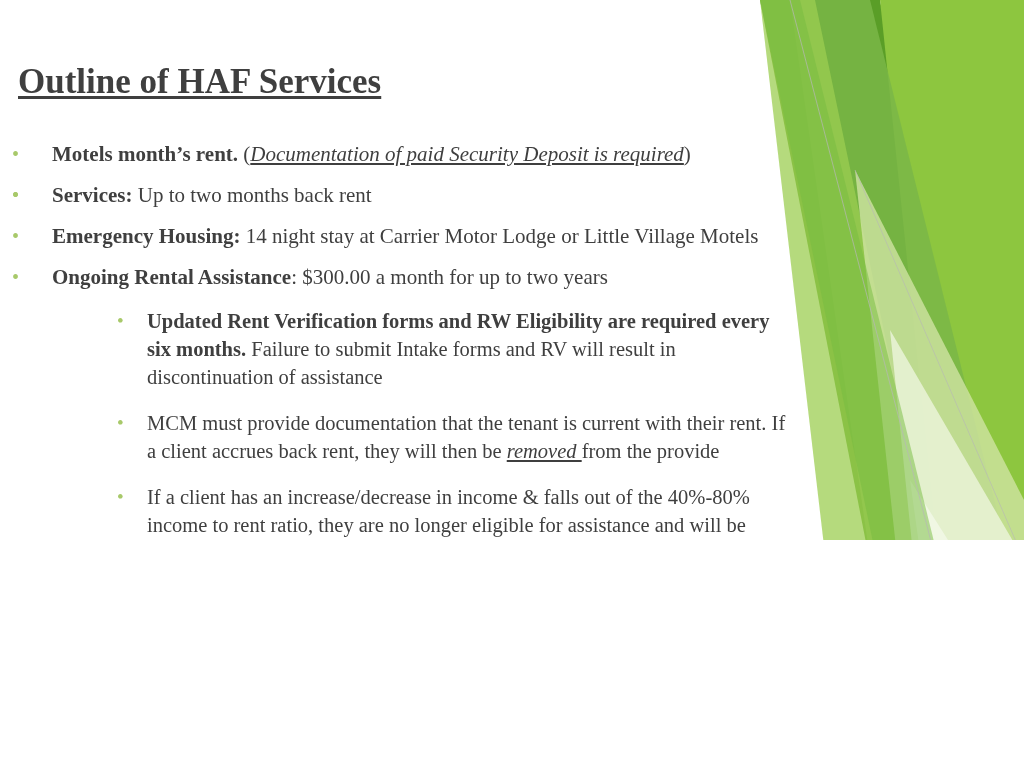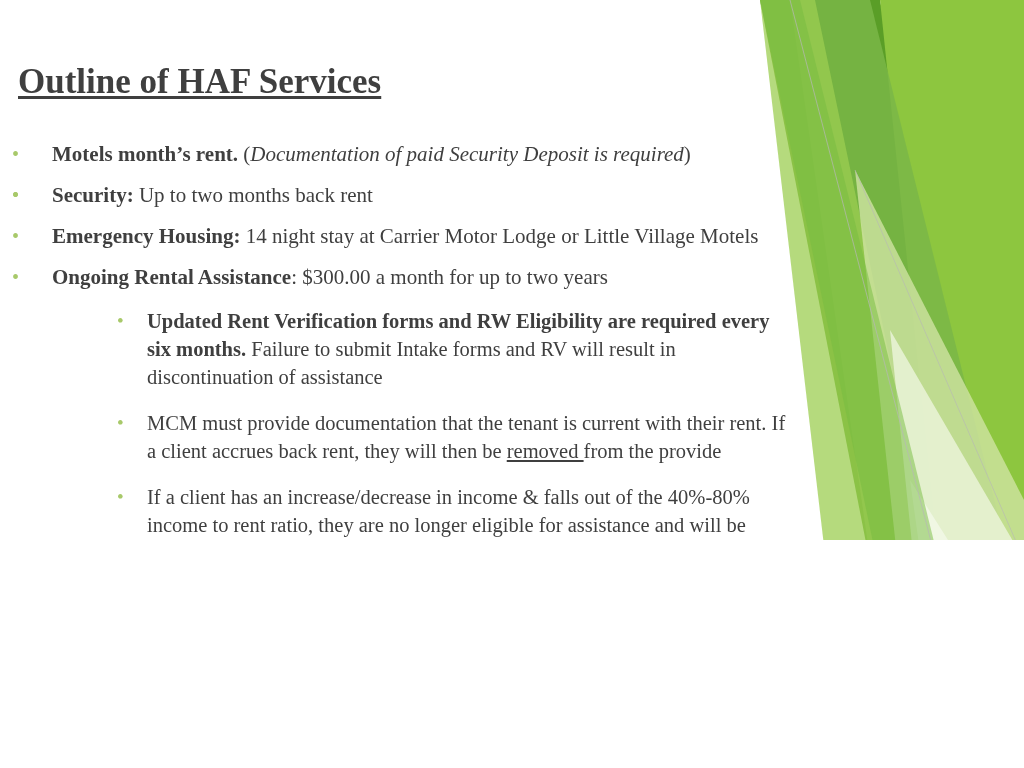--- a/index.html
+++ b/index.html
@@ -65,21 +65,21 @@
   }
   .l1 .bullet {
     position: absolute;
     left: 12px;
     top: 0px;
     color: #a8c96a;
     font-size: 20px;
     line-height: 28px;
   }
   .l1 b { font-weight: bold; }
-  .l1 i { font-style: italic; }
+  .l1 i { font-style: italic; text-decoration: underline; }
 
   .l2wrap {
     margin-top: 16px;
     margin-left: 112px;
     width: 680px;
   }
   .l2 {
     position: relative;
     padding-left: 35px;
     margin-bottom: 18px;
@@ -89,21 +89,21 @@
   }
   .l2 .bullet {
     position: absolute;
     left: 5px;
     top: 0px;
     color: #a8c96a;
     font-size: 19px;
     line-height: 28px;
   }
   .l2 b { font-weight: bold; }
-  u.uline { text-decoration: underline; }
+  u.uline { text-decoration: underline; font-style: italic; }
 </style>
 </head>
 <body>
 
 <div class="slide">
 
   <div class="deco" style="left:760px; top:0; width:264px; height:768px;">
     <svg width="264" height="768" viewBox="0 0 264 768">
       <polygon points="0,0 120,0 264,768 150,768" fill="#5a9e27"></polygon>
       <polygon points="120,0 264,0 264,768 200,768" fill="#8dc63f"></polygon>
@@ -135,21 +135,21 @@
         <span class="bullet">•</span>
         <b>Motels month’s rent.</b><span> (</span><i>Documentation of paid Security Deposit is required</i><span>)</span>
       </div>
 
       <div class="l1">
         <span class="bullet">•</span>
       </div>
 
       <div class="l1">
         <span class="bullet">•</span>
-        <b>Security:</b><span> Up to two months back rent</span>
+        <b>Services:</b><span> Up to two months back rent</span>
       </div>
 
       <div class="l1">
         <span class="bullet">•</span>
         <b>Emergency Housing:</b><span> 14 night stay at Carrier Motor Lodge or Little Village Motels</span>
       </div>
 
       <div class="l1">
         <span class="bullet">•</span>
         <b>Ongoing Rental Assistance</b><span>: $300.00 a month for up to two years</span>

